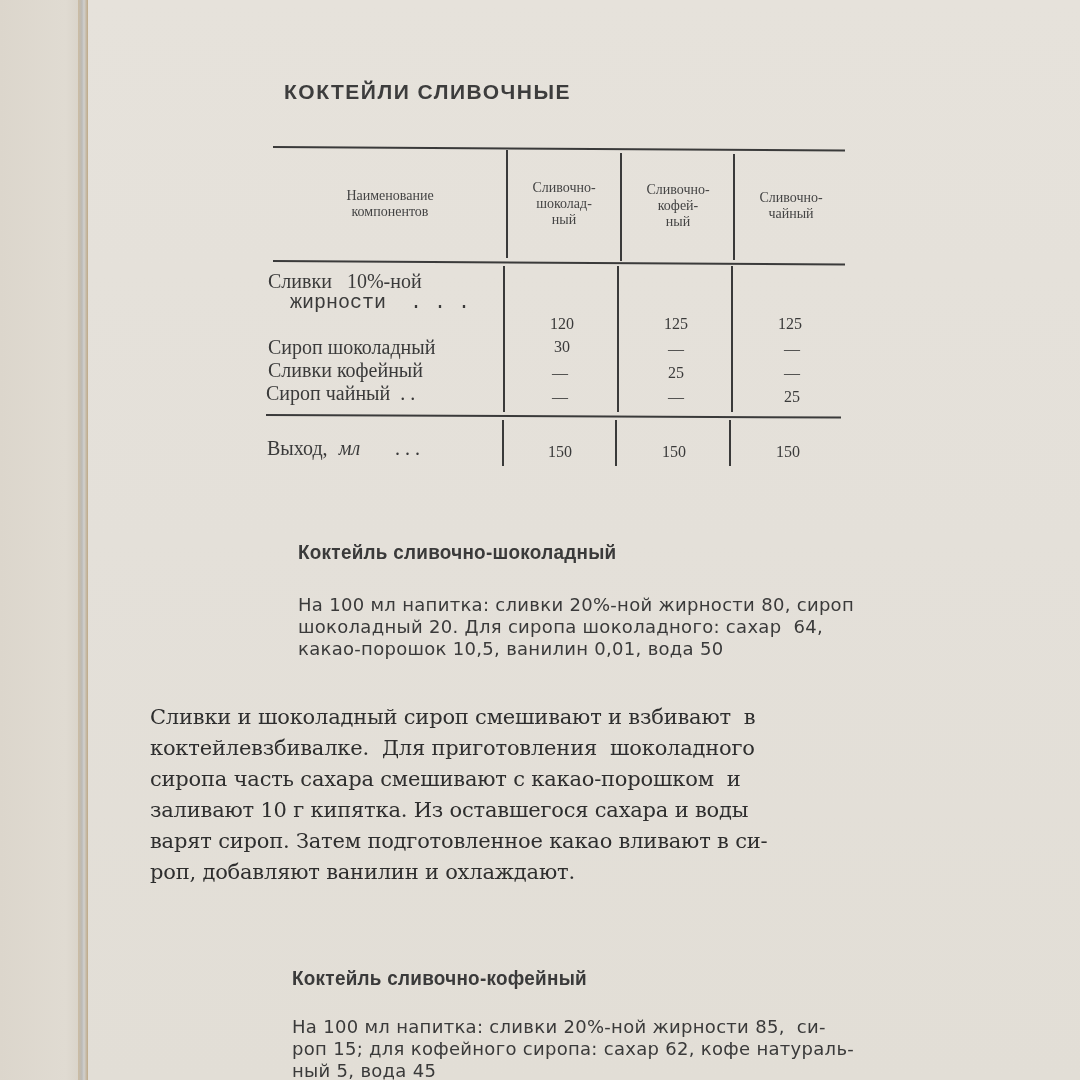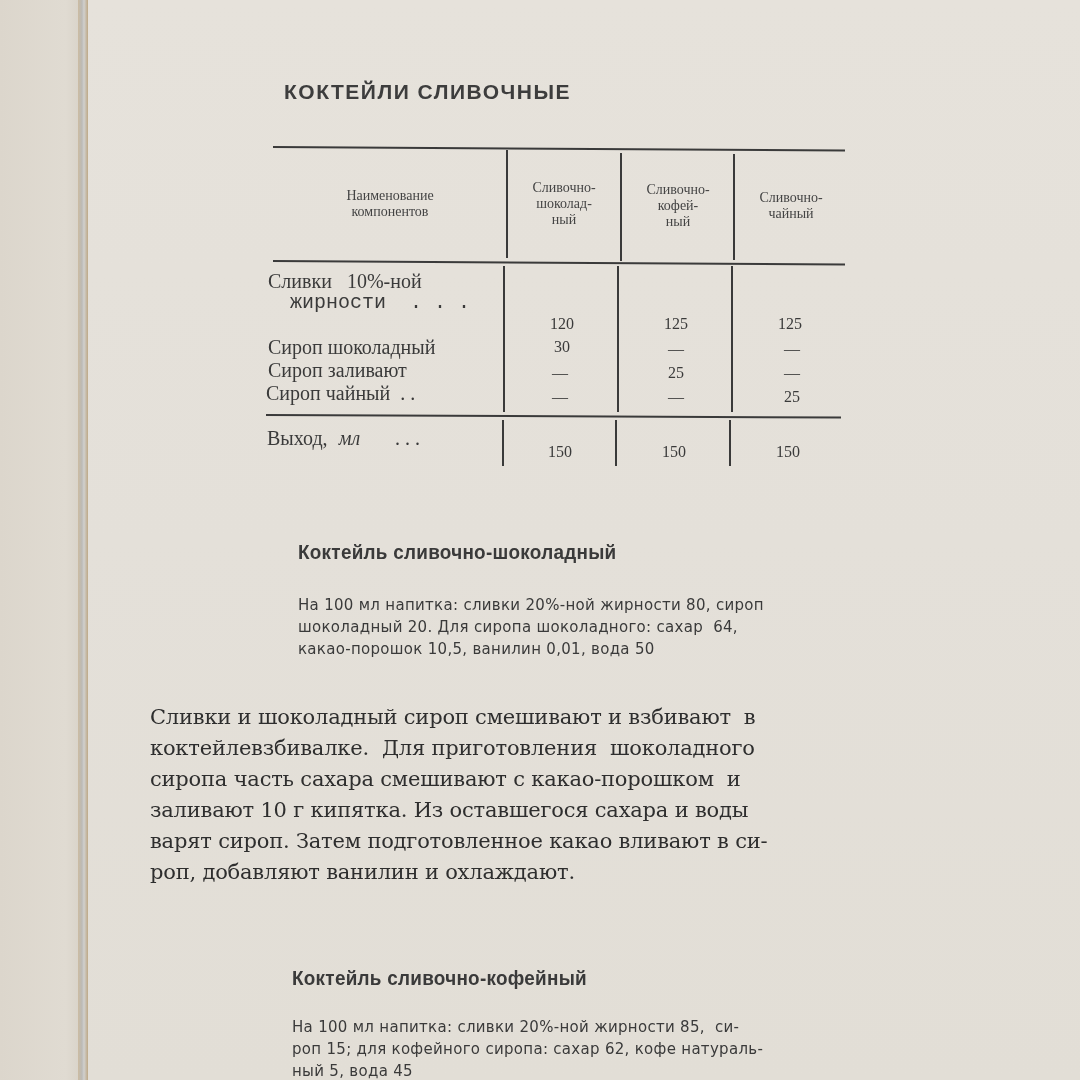--- a/index.html
+++ b/index.html
@@ -30,21 +30,21 @@
   
   .tbl-line { position:absolute; background:#3a3a3a; }
   .th { position:absolute; font-size:14px; line-height:16px; text-align:center; color:#444; }
   .row-label { position:absolute; font-size:20px; line-height:22px; color:#3a3a3a; }
   .cell { position:absolute; font-size:16px; line-height:22px; width:110px; text-align:center; color:#3a3a3a; }
   .recipe-title {
     font-family:"Liberation Sans", sans-serif; font-weight:bold; font-size:21px;
     letter-spacing:0.3px; color:#3a3a3a; transform:scaleX(0.9); transform-origin:left;
   }
   .ingredients {
-    font-family:"DejaVu Sans", sans-serif; font-size:15px; line-height:22px; color:#3a3a3a;
+    font-family:"DejaVu Sans", sans-serif; font-size:18px; line-height:22px; color:#3a3a3a;
     letter-spacing:0.3px;
   }
   .body-line {
     font-family:"DejaVu Serif", serif; font-size:21px; line-height:31px; color:#2e2e2e;
     letter-spacing:-0.2px;
   }
 </style>
 </head>
 <body>
 
@@ -89,40 +89,40 @@
   <div class="th" style="left:735px;top:190px;width:112px;">
     <div>Сливочно-</div>
     <div>чайный</div>
   </div>
 
   <div class="row-label" style="left:268px;top:270px;">
     <div style="white-space:pre;">Сливки   10%-ной</div>
     <div style="white-space:pre;padding-left:22px;font-family:Liberation Mono, monospace;">жирности  . . .</div>
   </div>
   <div class="row-label" style="left:268px;top:336px;">Сироп шоколадный</div>
-  <div class="row-label" style="left:268px;top:359px;">Сироп заливают</div>
+  <div class="row-label" style="left:268px;top:359px;">Сливки кофейный</div>
   <div class="row-label" style="left:266px;top:382px;white-space:pre;">Сироп чайный  . .</div>
 
   <div class="cell" style="left:507px;top:313px;">120</div>
   <div class="cell" style="left:621px;top:313px;">125</div>
   <div class="cell" style="left:735px;top:313px;">125</div>
 
   <div class="cell" style="left:507px;top:336px;">30</div>
   <div class="cell" style="left:621px;top:338px;">—</div>
   <div class="cell" style="left:737px;top:338px;">—</div>
 
   <div class="cell" style="left:505px;top:362px;">—</div>
   <div class="cell" style="left:621px;top:362px;">25</div>
   <div class="cell" style="left:737px;top:362px;">—</div>
 
   <div class="cell" style="left:505px;top:386px;">—</div>
   <div class="cell" style="left:621px;top:386px;">—</div>
   <div class="cell" style="left:737px;top:386px;">25</div>
 
-  <div class="row-label" style="left:267px;top:427px;">
+  <div class="row-label" style="left:267px;top:437px;">
     <span>Выход,</span>
     <i style="margin-left:6px;">мл</i>
     <span style="margin-left:30px;">. . .</span>
   </div>
   <div class="cell" style="left:505px;top:441px;">150</div>
   <div class="cell" style="left:619px;top:441px;">150</div>
   <div class="cell" style="left:733px;top:441px;">150</div>
 </div>
 
 <div class="abs recipe-title" style="left:298px;top:540px;">Коктейль сливочно-шоколадный</div>

